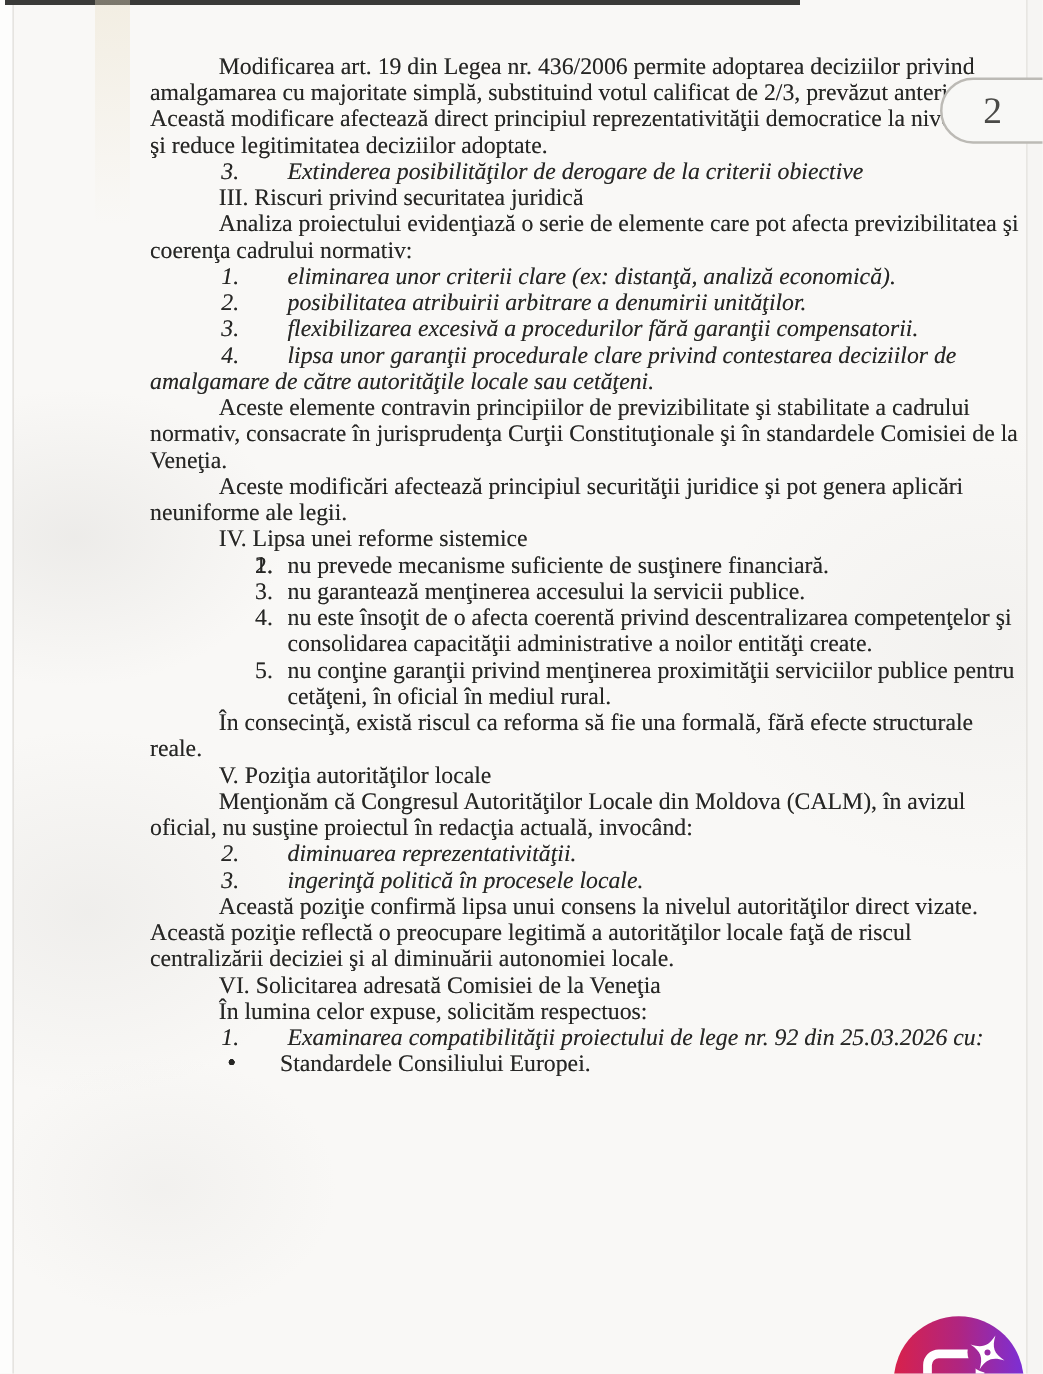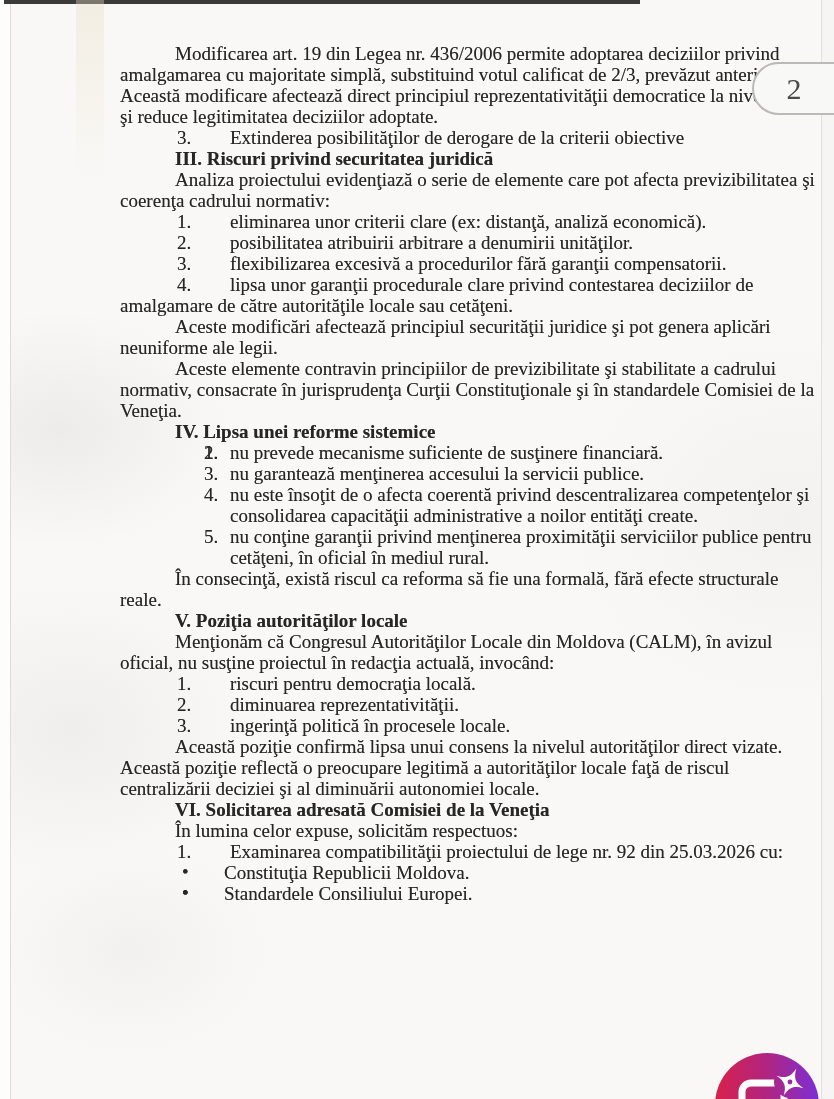--- a/index.html
+++ b/index.html
@@ -21,22 +21,22 @@
   .top-bar{position:absolute;left:4px;top:0;width:636px;height:4px;background:#3a3a38;}
   .beige-streak{position:absolute;left:76px;top:0;width:28px;height:180px;
     background:linear-gradient(rgba(232,221,194,0.38), rgba(232,221,194,0));}
 
   .doc{
     position:absolute;left:120px;top:43px;width:702px;
     font-size:19px;line-height:21px;
     text-shadow:0 0 0.5px rgba(20,20,20,0.45);
   }
   .para{text-indent:55px;margin:0;}
-  .head{font-weight:bold;text-indent:55px;margin:0;}
-  .num-a{margin:0;}
+  .head{font-weight:normal;text-indent:55px;margin:0;}
+  .num-a{margin:0;font-style:italic;}
   .na-num{display:inline-block;width:110px;padding-left:57px;box-sizing:border-box;}
   .item-b{margin:0;padding-left:110px;position:relative;}
   .ib-num{position:absolute;left:84px;top:0;}
   .item-c{margin:0;padding-left:104px;position:relative;}
   .ic-dot{position:absolute;left:62px;top:-1px;}
 
   .page-badge{
     position:absolute;left:752px;top:62px;width:92px;height:53px;
     background:#f8f8f6;border:2px solid #bcbab5;border-radius:27px 0 0 27px;
     box-sizing:border-box;display:flex;align-items:center;justify-content:center;
@@ -63,51 +63,50 @@
 
   <p class="head">III. Riscuri privind securitatea juridică</p>
 
   <p class="para">Analiza proiectului evidenţiază o serie de elemente care pot afecta previzibilitatea şi coerenţa cadrului normativ:</p>
 
   <p class="num-a"><span class="na-num">1.</span><span>eliminarea unor criterii clare (ex: distanţă, analiză economică).</span></p>
   <p class="num-a"><span class="na-num">2.</span><span>posibilitatea atribuirii arbitrare a denumirii unităţilor.</span></p>
   <p class="num-a"><span class="na-num">3.</span><span>flexibilizarea excesivă a procedurilor fără garanţii compensatorii.</span></p>
   <p class="num-a"><span class="na-num">4.</span><span>lipsa unor garanţii procedurale clare privind contestarea deciziilor de amalgamare de către autorităţile locale sau cetăţeni.</span></p>
 
+  <p class="para">Aceste elemente contravin principiilor de previzibilitate şi stabilitate a cadrului normativ, consacrate în jurisprudenţa Curţii Constituţionale şi în standardele Comisiei de la Veneţia.</p>
   <p class="para">Aceste modificări afectează principiul securităţii juridice şi pot genera aplicări neuniforme ale legii.</p>
-  <p class="para">Aceste elemente contravin principiilor de previzibilitate şi stabilitate a cadrului normativ, consacrate în jurisprudenţa Curţii Constituţionale şi în standardele Comisiei de la Veneţia.</p>
 
   <p class="head">IV. Lipsa unei reforme sistemice</p>
 
 
   <div class="item-b"><span class="ib-num">1.</span></div>
   <div class="item-b"><span class="ib-num">2.</span><span>nu prevede mecanisme suficiente de susţinere financiară.</span></div>
   <div class="item-b"><span class="ib-num">3.</span><span>nu garantează menţinerea accesului la servicii publice.</span></div>
   <div class="item-b"><span class="ib-num">4.</span><span>nu este însoţit de o afecta coerentă privind descentralizarea competenţelor şi consolidarea capacităţii administrative a noilor entităţi create.</span></div>
   <div class="item-b"><span class="ib-num">5.</span><span>nu conţine garanţii privind menţinerea proximităţii serviciilor publice pentru cetăţeni, în oficial în mediul rural.</span></div>
 
   <p class="para">În consecinţă, există riscul ca reforma să fie una formală, fără efecte structurale reale.</p>
 
   <p class="head">V. Poziţia autorităţilor locale</p>
 
   <p class="para">Menţionăm că Congresul Autorităţilor Locale din Moldova (CALM), în avizul oficial, nu susţine proiectul în redacţia actuală, invocând:</p>
 
-  <p class="num-a"><span class="na-num">1.</span><span>riscuri pentru democraţia locală.</span></p>
   <p class="num-a"><span class="na-num">2.</span><span>diminuarea reprezentativităţii.</span></p>
   <p class="num-a"><span class="na-num">3.</span><span>ingerinţă politică în procesele locale.</span></p>
 
   <p class="para">Această poziţie confirmă lipsa unui consens la nivelul autorităţilor direct vizate. Această poziţie reflectă o preocupare legitimă a autorităţilor locale faţă de riscul centralizării deciziei şi al diminuării autonomiei locale.</p>
 
   <p class="head">VI. Solicitarea adresată Comisiei de la Veneţia</p>
 
   <p class="para">În lumina celor expuse, solicităm respectuos:</p>
 
   <p class="num-a"><span class="na-num">1.</span><span>Examinarea compatibilităţii proiectului de lege nr. 92 din 25.03.2026 cu:</span></p>
 
-  <div class="item-c"><span class="ic-dot">•</span><span>Constituţia Republicii Moldova.</span></div>
+  <div class="item-c"><span class="ic-dot">•</span></div>
   <div class="item-c"><span class="ic-dot">•</span></div>
   <div class="item-c"><span class="ic-dot">•</span><span>Standardele Consiliului Europei.</span></div>
 
 </div>
 
 <div class="page-badge">
   <span>2</span>
 </div>
 
 <div class="watermark">

